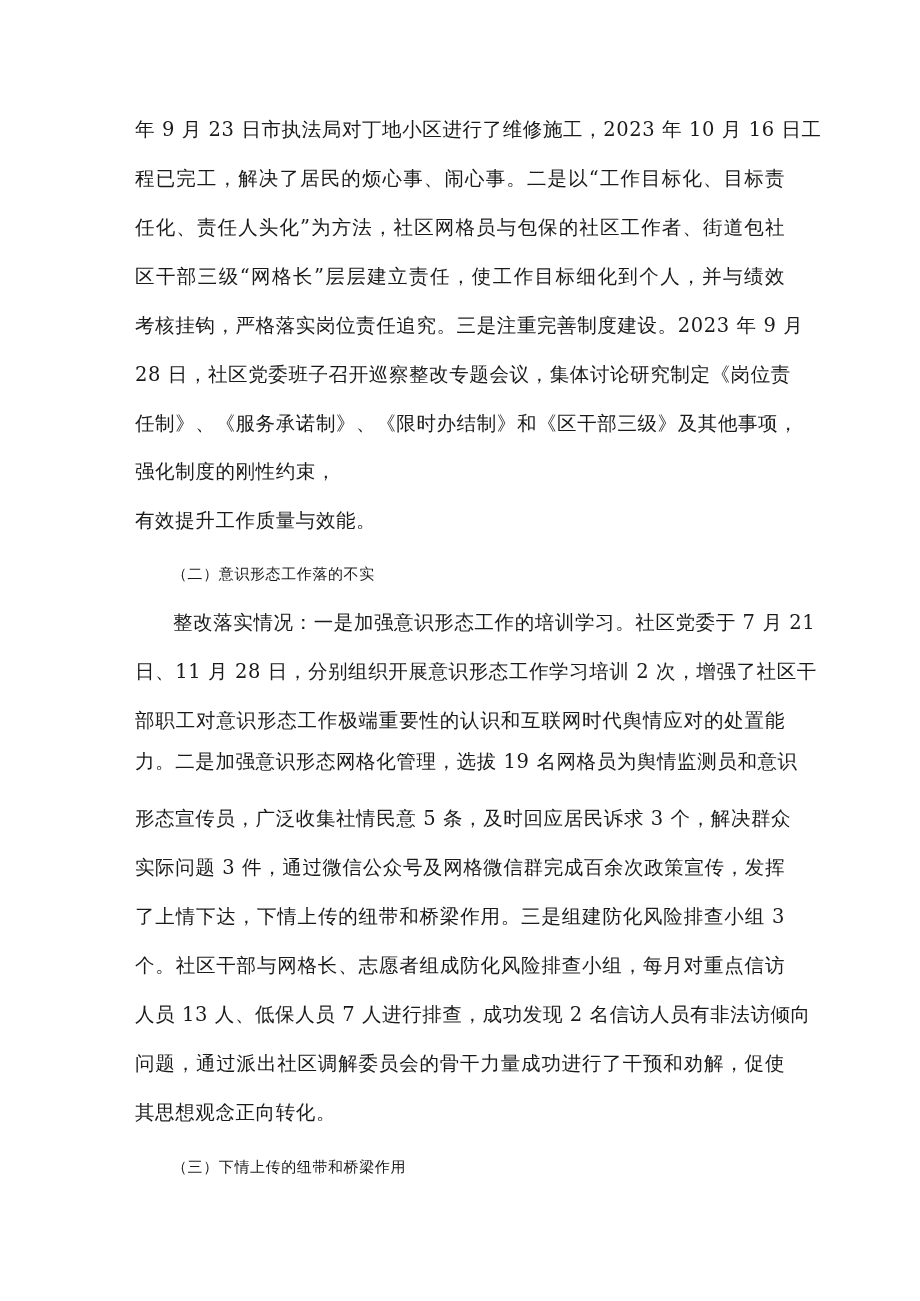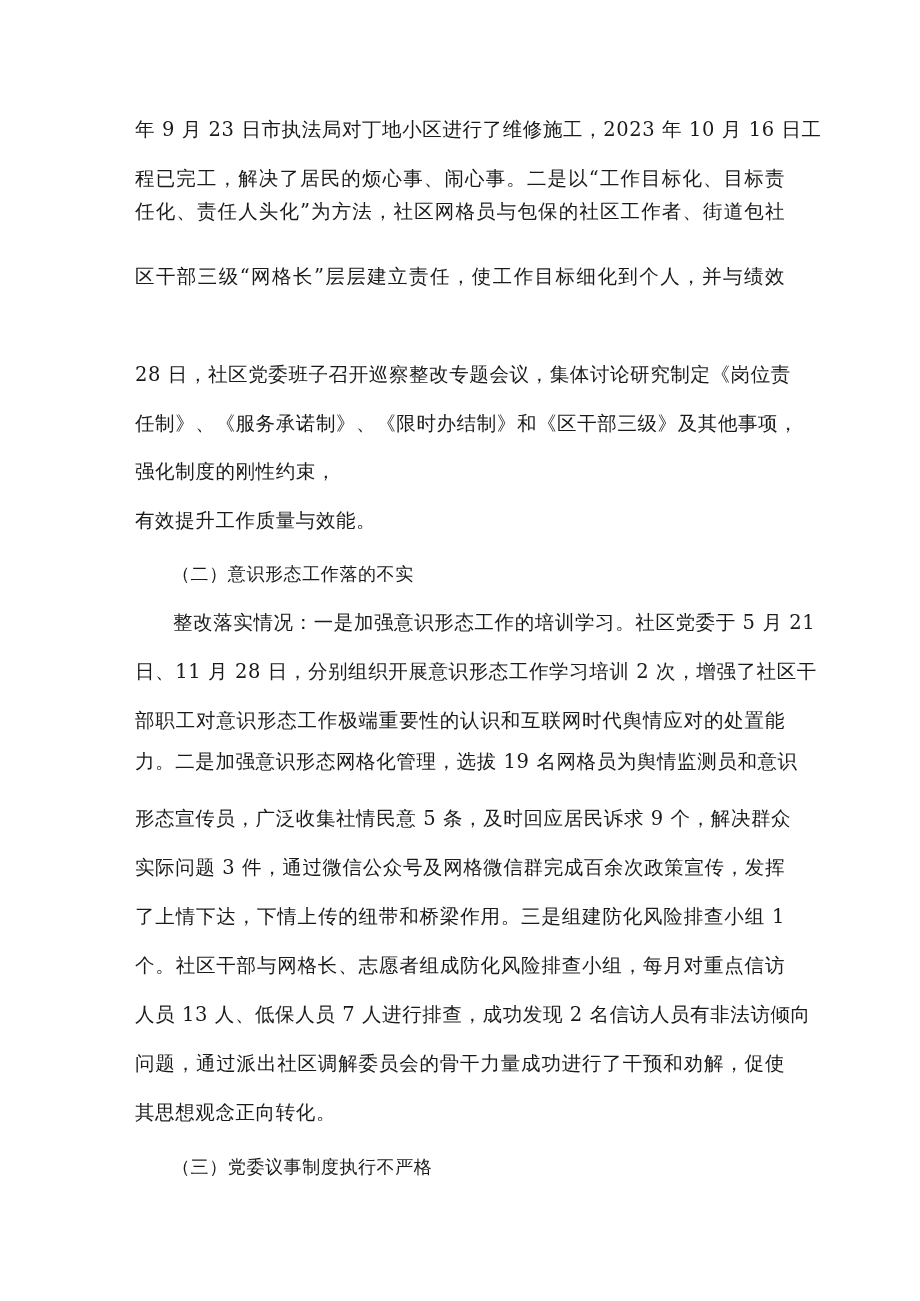--- a/index.html
+++ b/index.html
@@ -37,49 +37,50 @@
     .line.short {
       text-align-last: left;
     }
     .line.indent {
       left: 173px;
       width: 612px;
     }
     .heading {
       position: absolute;
       left: 172px;
-      font-size: 18px;
+      font-size: 15px;
       line-height: 22px;
       white-space: nowrap;
       letter-spacing: 0.6px;
     }
   </style>
 </head>
 <body>
 
 <div class="page">
 
   <div class="line" style="top:119px">年 9 月 23 日市执法局对丁地小区进行了维修施工，2023 年 10 月 16 日工</div>
   <div class="line" style="top:168px">程已完工，解决了居民的烦心事、闹心事。二是以“工作目标化、目标责</div>
-  <div class="line" style="top:201px">任化、责任人头化”为方法，社区网格员与包保的社区工作者、街道包社</div>
+  <div class="line" style="top:217px">任化、责任人头化”为方法，社区网格员与包保的社区工作者、街道包社</div>
   <div class="line" style="top:266px">区干部三级“网格长”层层建立责任，使工作目标细化到个人，并与绩效</div>
+  <div class="line" style="top:315px">考核挂钩，严格落实岗位责任追究。三是注重完善制度建设。2023 年 9 月</div>
   <div class="line" style="top:364px">28 日，社区党委班子召开巡察整改专题会议，集体讨论研究制定《岗位责</div>
   <div class="line" style="top:413px">任制》、《服务承诺制》、《限时办结制》和《区干部三级》及其他事项，</div>
   <div class="line short" style="top:510px">有效提升工作质量与效能。</div>
   <div class="line short" style="top:461px">强化制度的刚性约束，</div>
 
   <div class="heading" style="top:563px">（二）意识形态工作落的不实</div>
 
-  <div class="line indent" style="top:612px">整改落实情况：一是加强意识形态工作的培训学习。社区党委于 5 月 21</div>
+  <div class="line indent" style="top:612px">整改落实情况：一是加强意识形态工作的培训学习。社区党委于 7 月 21</div>
   <div class="line" style="top:661px">日、11 月 28 日，分别组织开展意识形态工作学习培训 2 次，增强了社区干</div>
   <div class="line" style="top:710px">部职工对意识形态工作极端重要性的认识和互联网时代舆情应对的处置能</div>
   <div class="line" style="top:751px">力。二是加强意识形态网格化管理，选拔 19 名网格员为舆情监测员和意识</div>
-  <div class="line" style="top:808px">形态宣传员，广泛收集社情民意 5 条，及时回应居民诉求 9 个，解决群众</div>
+  <div class="line" style="top:808px">形态宣传员，广泛收集社情民意 5 条，及时回应居民诉求 3 个，解决群众</div>
   <div class="line" style="top:857px">实际问题 3 件，通过微信公众号及网格微信群完成百余次政策宣传，发挥</div>
-  <div class="line" style="top:906px">了上情下达，下情上传的纽带和桥梁作用。三是组建防化风险排查小组 1</div>
+  <div class="line" style="top:906px">了上情下达，下情上传的纽带和桥梁作用。三是组建防化风险排查小组 3</div>
   <div class="line" style="top:955px">个。社区干部与网格长、志愿者组成防化风险排查小组，每月对重点信访</div>
   <div class="line" style="top:1004px">人员 13 人、低保人员 7 人进行排查，成功发现 2 名信访人员有非法访倾向</div>
   <div class="line" style="top:1053px">问题，通过派出社区调解委员会的骨干力量成功进行了干预和劝解，促使</div>
   <div class="line short" style="top:1102px">其思想观念正向转化。</div>
 
-  <div class="heading" style="top:1156px">（三）党委议事制度执行不严格</div>
+  <div class="heading" style="top:1156px">（三）下情上传的纽带和桥梁作用</div>
 
 </div>
 
 </body></html>

